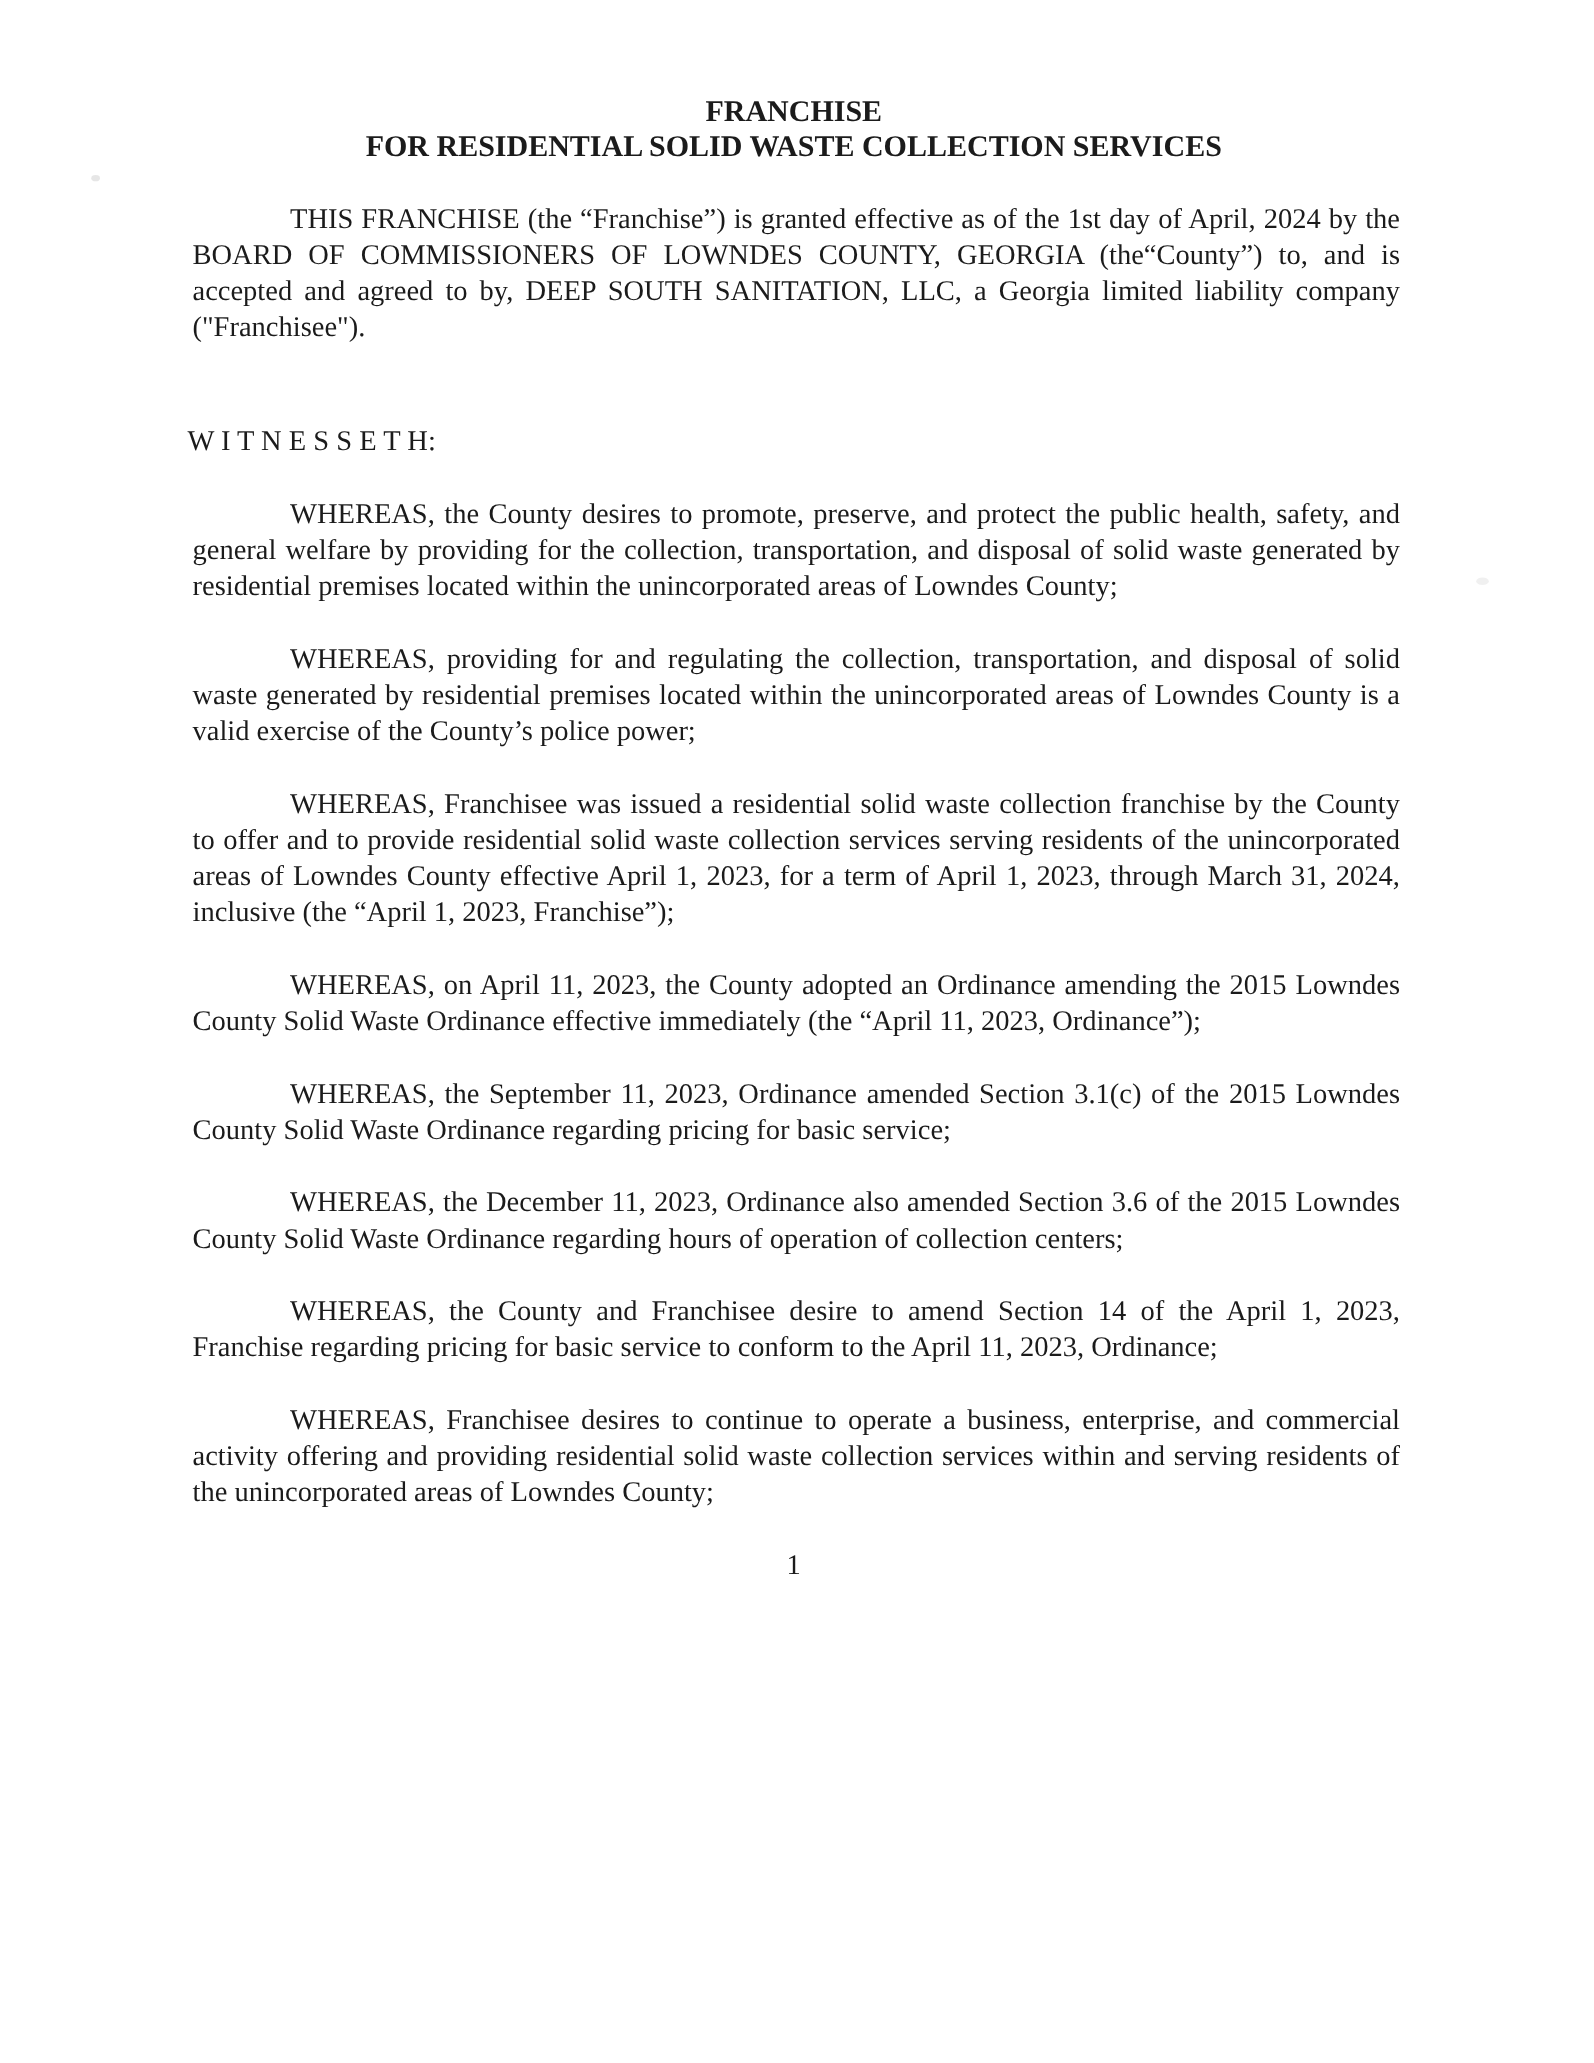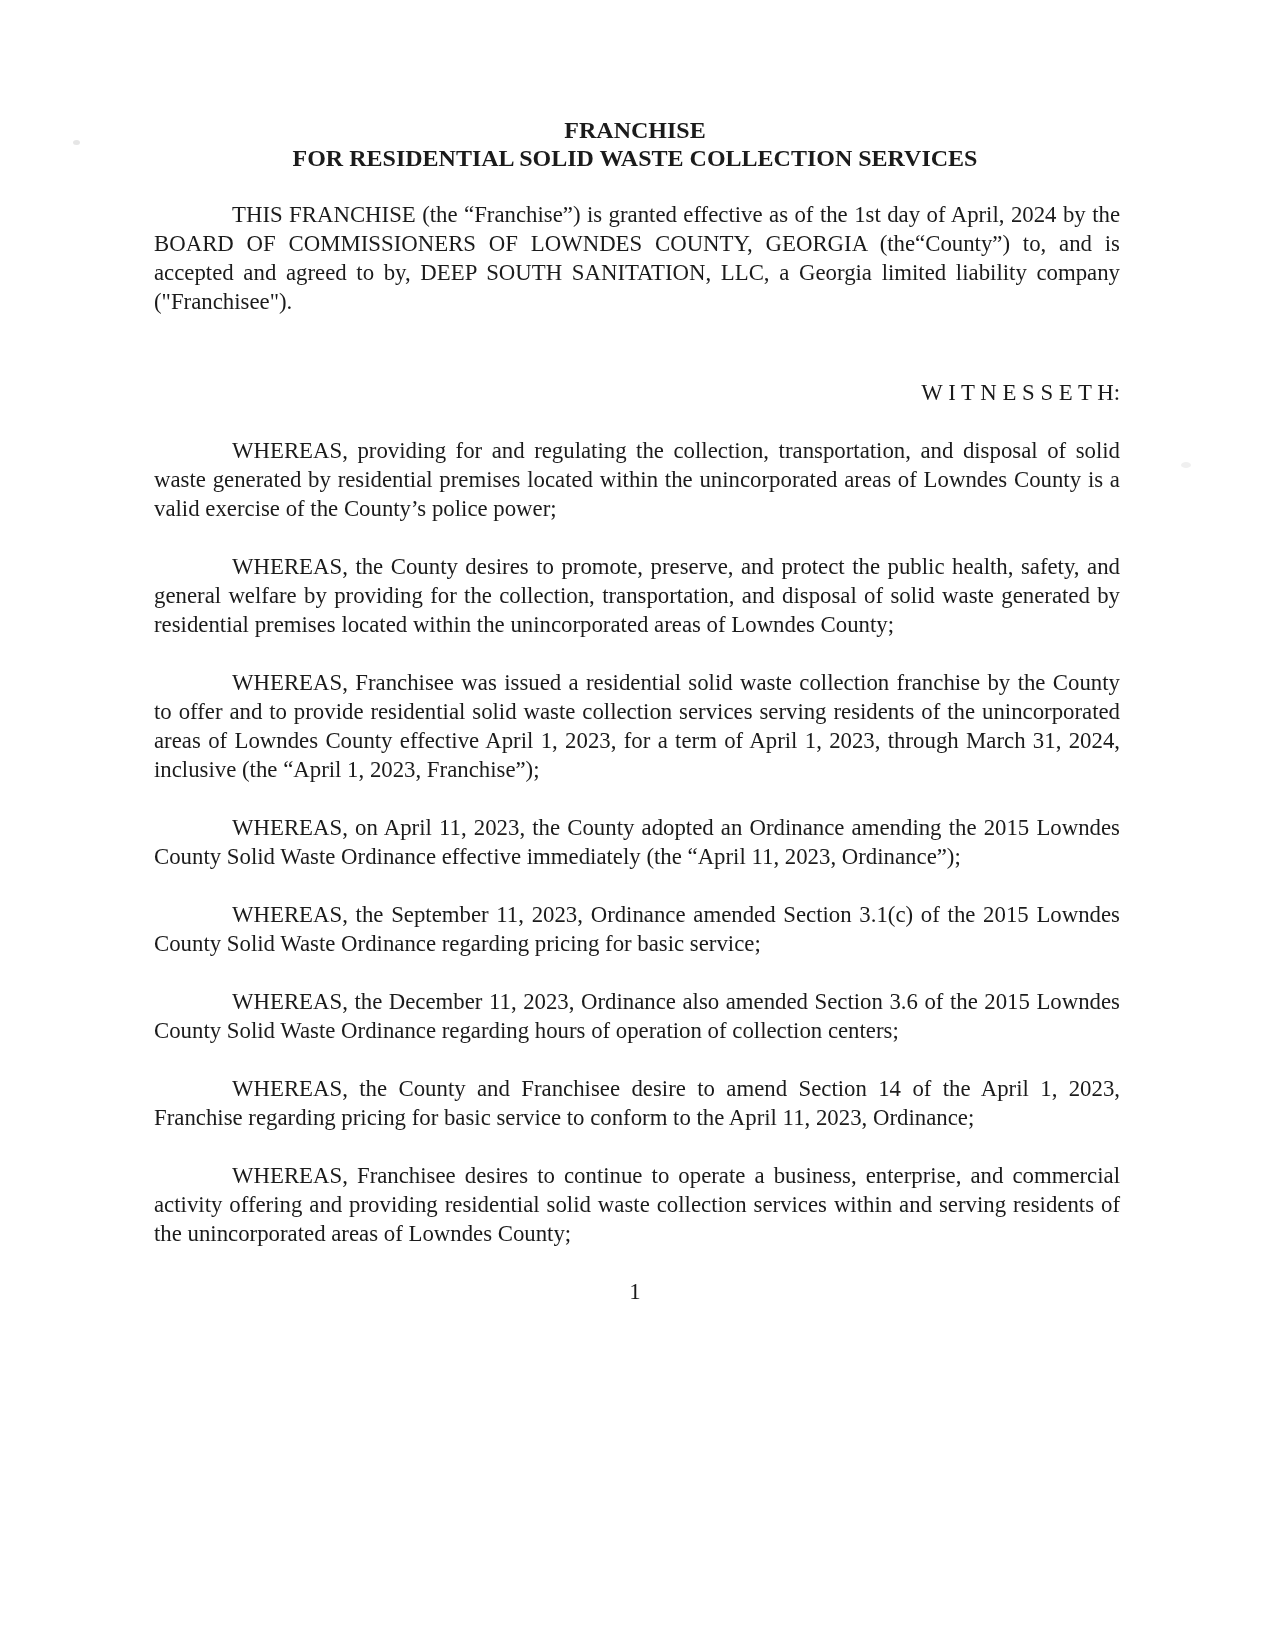--- a/index.html
+++ b/index.html
@@ -14,38 +14,38 @@
     background: #ffffff;
     font-family: "Liberation Serif", "DejaVu Serif", serif;
     color: #1b1b1b;
     overflow: hidden;
   }
   .content {
     position: absolute;
     left: 150px;
     top: 0;
     width: 970px;
-    padding-top: 116px;
+    padding-top: 76px;
   }
   .doc-title {
     text-align: center;
     font-weight: bold;
     font-size: 24px;
     line-height: 28px;
     margin: 0 0 28px 0;
   }
   p.body {
     font-size: 22.8px;
     line-height: 29px;
     text-align: justify;
     text-indent: 78px;
     margin: 0 0 29px 4px;
   }
   .witnesseth {
-    text-align: right;
+    text-align: left;
     font-size: 22.8px;
     line-height: 29px;
     margin: 62px 0 29px 0;
   }
   .page-number {
     text-align: center;
     font-size: 22.8px;
     line-height: 29px;
     margin-top: 0;
   }
@@ -69,23 +69,23 @@
       <div>FRANCHISE</div>
       <div>FOR RESIDENTIAL SOLID WASTE COLLECTION SERVICES</div>
     </div>
 
     <p class="body">THIS FRANCHISE (the “Franchise”) is granted effective as of the 1st day of April, 2024 by the BOARD OF COMMISSIONERS OF LOWNDES COUNTY, GEORGIA (the“County”) to, and is accepted and agreed to by, DEEP SOUTH SANITATION, LLC, a Georgia limited liability company ("Franchisee").</p>
 
     <div class="witnesseth">W I T N E S S E T H:</div>
 
     <div>
 
+        <p class="body">WHEREAS, the County desires to promote, preserve, and protect the public health, safety, and general welfare by providing for the collection, transportation, and disposal of solid waste generated by residential premises located within the unincorporated areas of Lowndes County;</p>
+
         <p class="body">WHEREAS, providing for and regulating the collection, transportation, and disposal of solid waste generated by residential premises located within the unincorporated areas of Lowndes County is a valid exercise of the County’s police power;</p>
-
-        <p class="body">WHEREAS, the County desires to promote, preserve, and protect the public health, safety, and general welfare by providing for the collection, transportation, and disposal of solid waste generated by residential premises located within the unincorporated areas of Lowndes County;</p>
 
         <p class="body">WHEREAS, Franchisee was issued a residential solid waste collection franchise by the County to offer and to provide residential solid waste collection services serving residents of the unincorporated areas of Lowndes County  effective April 1, 2023, for a term of April 1, 2023, through March 31, 2024, inclusive (the “April 1, 2023, Franchise”);</p>
 
         <p class="body">WHEREAS, on April 11, 2023, the County adopted an Ordinance amending the 2015 Lowndes County Solid Waste Ordinance effective immediately (the “April 11, 2023, Ordinance”);</p>
 
         <p class="body">WHEREAS, the September 11, 2023, Ordinance amended Section 3.1(c) of the 2015 Lowndes County Solid Waste Ordinance regarding pricing for basic service;</p>
 
         <p class="body">WHEREAS, the December 11, 2023, Ordinance also amended Section 3.6 of the 2015 Lowndes County Solid Waste Ordinance regarding hours of operation of collection centers;</p>
 
         <p class="body">WHEREAS, the County and Franchisee desire to amend Section 14 of the April 1, 2023, Franchise regarding pricing for basic service to conform to the April 11, 2023, Ordinance;</p>

